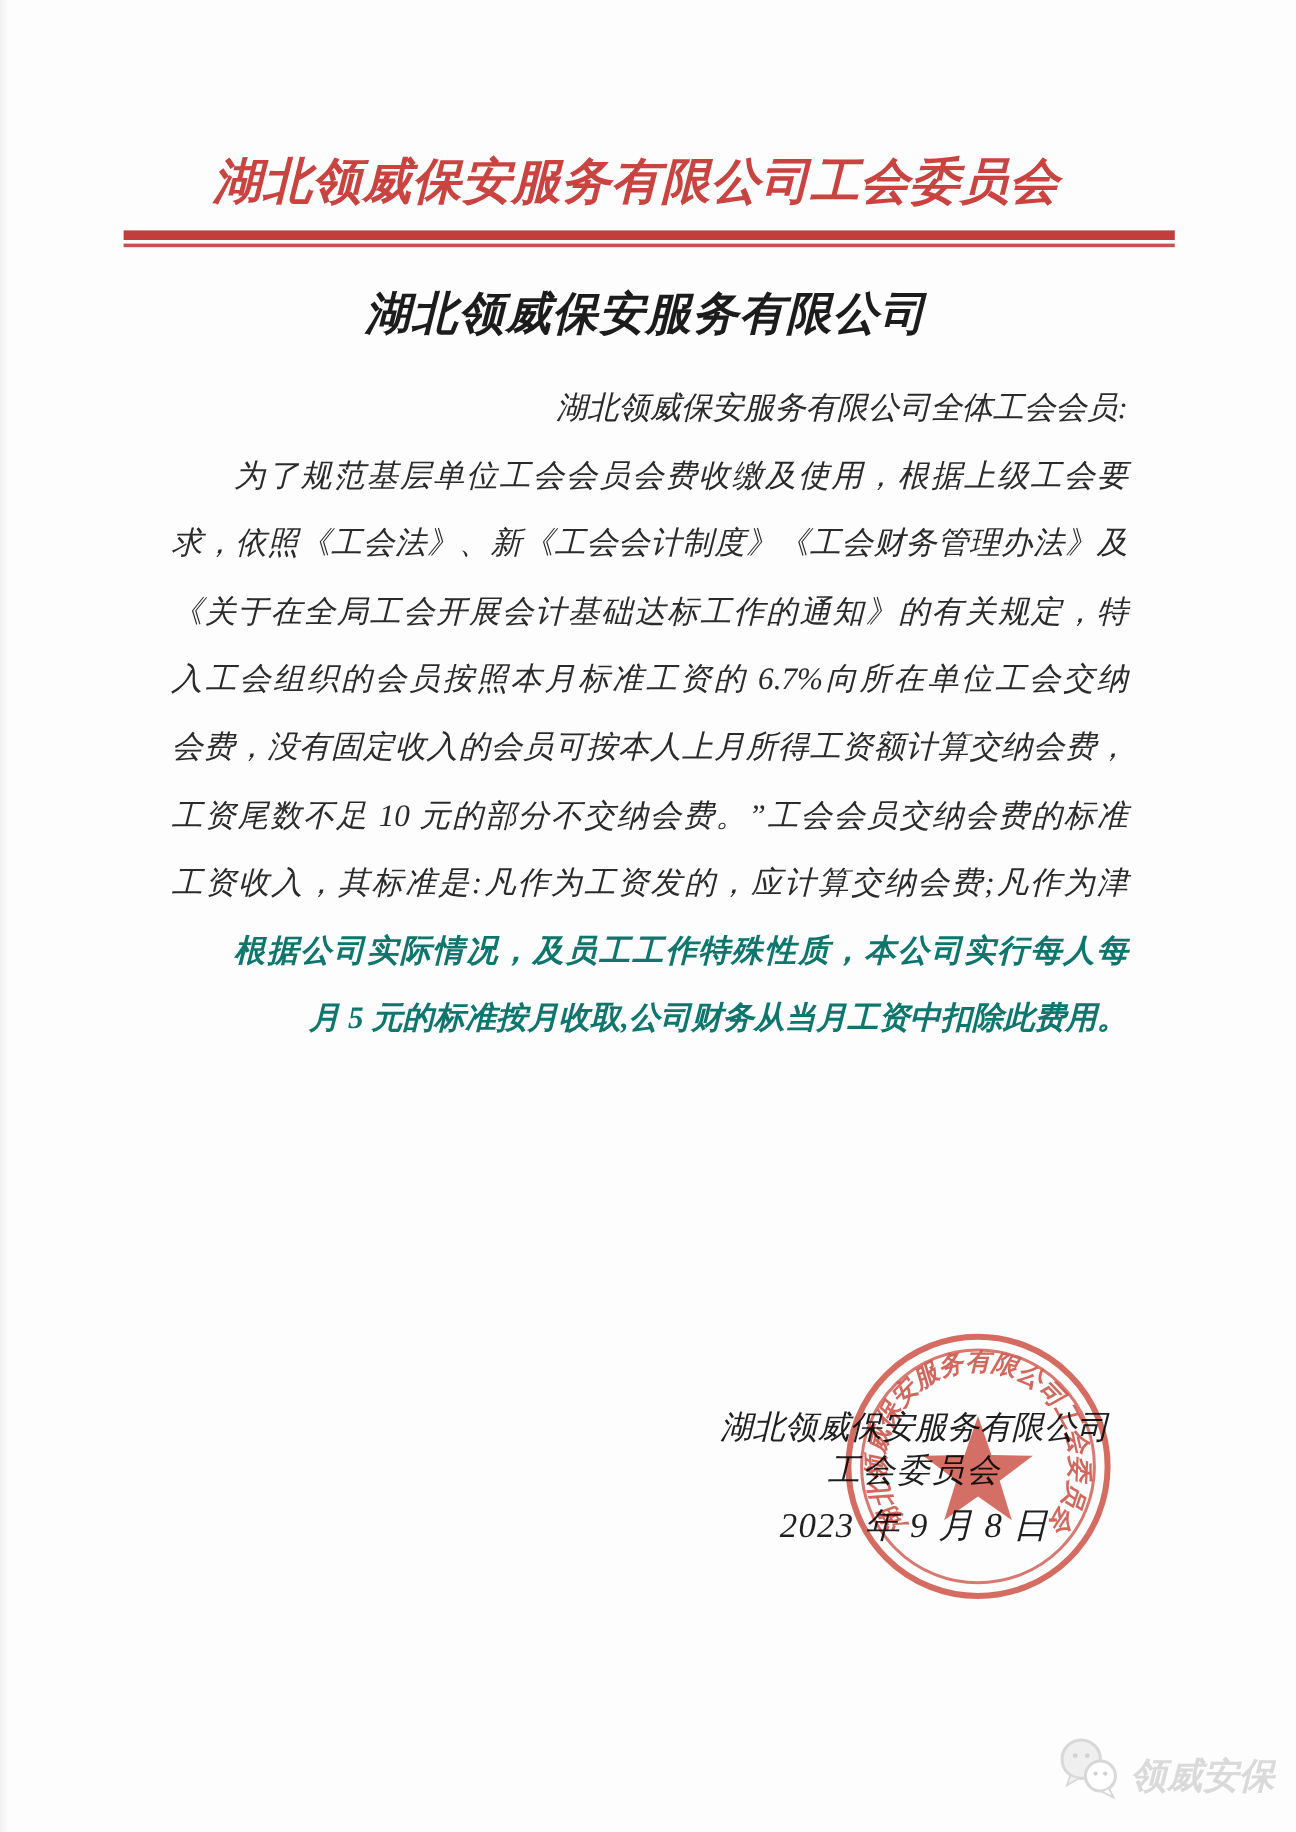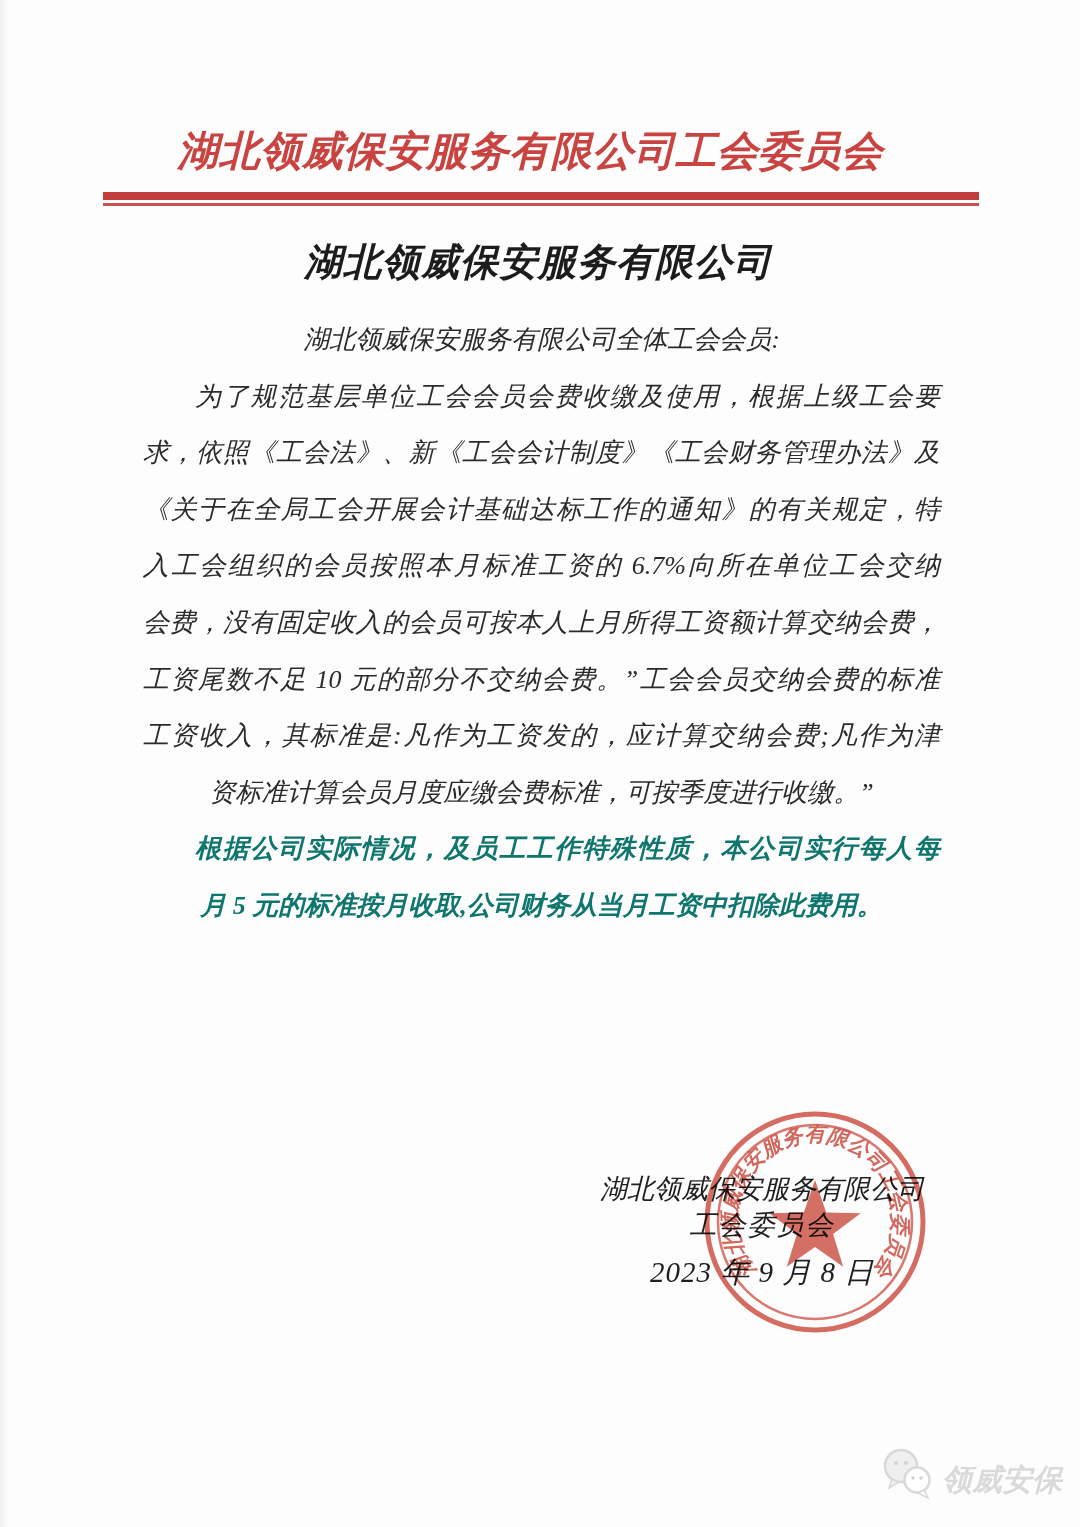--- a/index.html
+++ b/index.html
@@ -36,21 +36,21 @@
     letter-spacing:1px;color:#1c1c1c;
     line-height:48px;
   }
   .body-text{
     position:absolute;left:143px;top:312px;width:797px;
     font-size:26px;
   }
   .body-text .line{
     height:56.6px;line-height:56.6px;
     white-space:nowrap;
-    text-align:center;
+    text-align:right;
   }
   .body-text .line.justify{
     white-space:normal;
     text-align:justify;
     text-align-last:justify;
     -moz-text-align-last:justify;
   }
   .body-text .line.indent{text-indent:52px;}
   .body-text .line.bold{font-weight:bold;color:#0f766e;}
   .signature{
@@ -103,21 +103,20 @@
 
   <div class="body-text">
       <div class="line">湖北领威保安服务有限公司全体工会会员:</div>
       <div class="line indent justify">为了规范基层单位工会会员会费收缴及使用，根据上级工会要</div>
       <div class="line justify">求，依照《工会法》、新《工会会计制度》《工会财务管理办法》及</div>
       <div class="line justify">《关于在全局工会开展会计基础达标工作的通知》的有关规定，特</div>
       <div class="line justify">入工会组织的会员按照本月标准工资的 6.7%向所在单位工会交纳</div>
       <div class="line justify">会费，没有固定收入的会员可按本人上月所得工资额计算交纳会费，</div>
       <div class="line justify">工资尾数不足 10 元的部分不交纳会费。”工会会员交纳会费的标准</div>
       <div class="line justify">工资收入，其标准是:凡作为工资发的，应计算交纳会费;凡作为津</div>
-      <div class="line">资标准计算会员月度应缴会费标准，可按季度进行收缴。”</div>
       <div class="line indent justify bold">根据公司实际情况，及员工工作特殊性质，本公司实行每人每</div>
       <div class="line bold">月 5 元的标准按月收取,公司财务从当月工资中扣除此费用。</div>
     </div>
 
   <div class="signature">
     <div class="sig-line sig-org1">湖北领威保安服务有限公司</div>
     <div class="sig-line sig-org2">工会委员会</div>
     <div class="sig-line sig-date">2023 年 9 月 8 日</div>
   </div>
 

